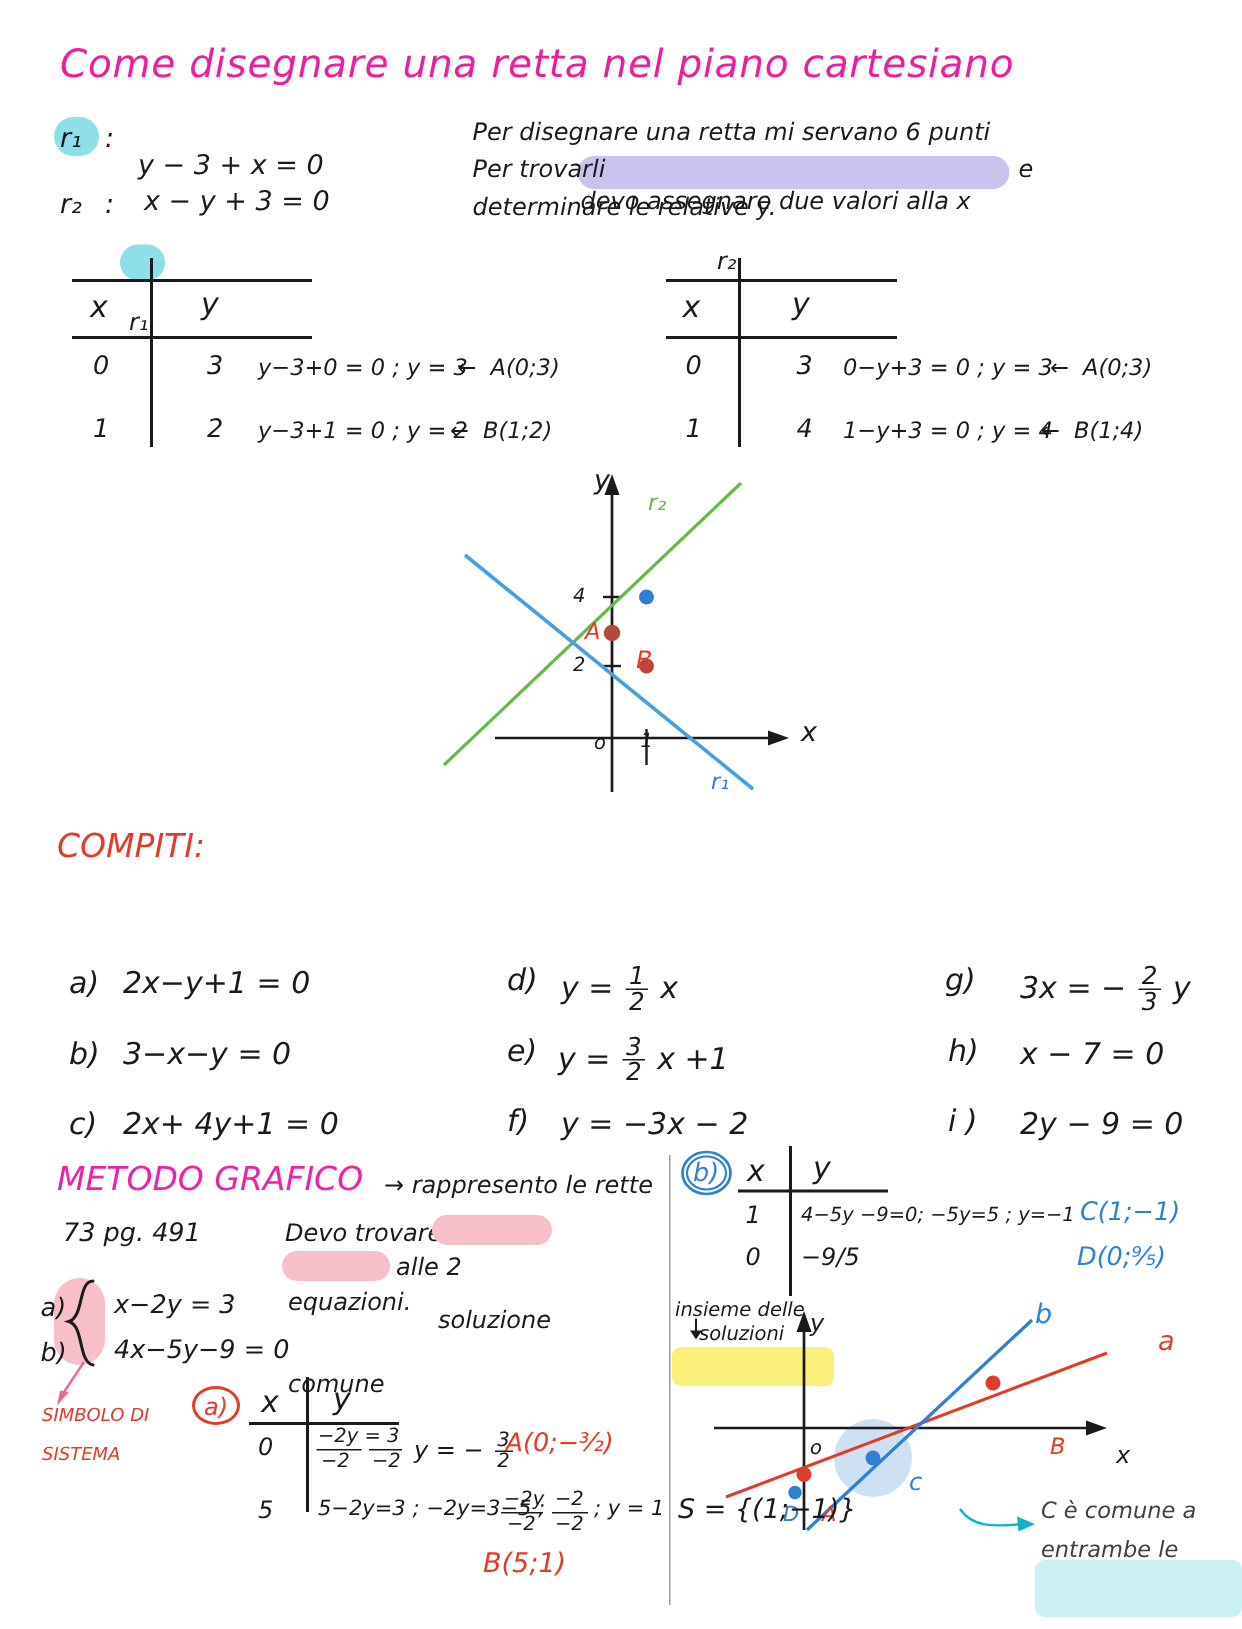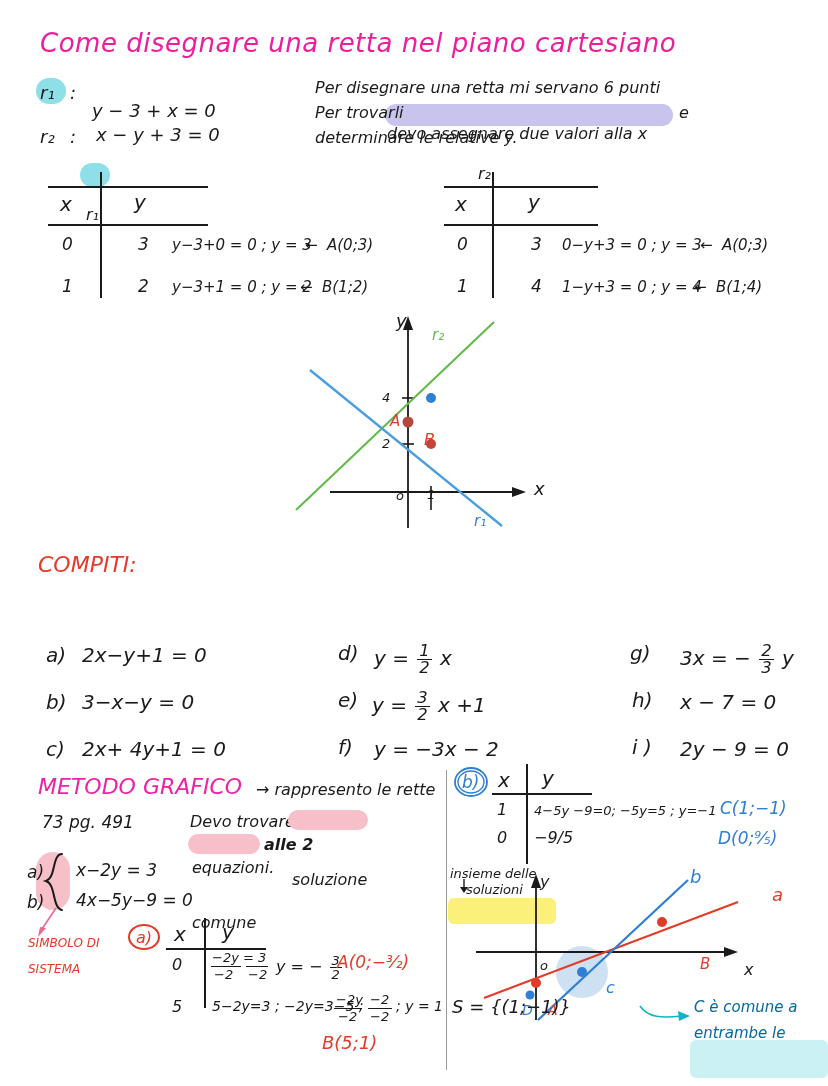--- a/index.html
+++ b/index.html
@@ -15,21 +15,21 @@
   .page { position:absolute; inset:0; }
   .abs { position:absolute; white-space:nowrap; }
 
   
   .hw      { font-family:"DejaVu Sans", sans-serif; font-style: italic; }
   .hw-blk  { color:#1a1a1a; }
   .pink    { color:#ec1e9b; }
   .magenta { color:#ee22a6; }
   .red     { color:#e23b29; }
   .blue    { color:#2f7fd4; }
-  .cyan    { color:#0369a1; }
+  .cyan    { color:#404040; }
   .green   { color:#63ba4a; }
 
   .t12 { font-size:12px; }
   .t13 { font-size:13px; }
   .t14 { font-size:14px; }
   .t15 { font-size:15px; }
   .t16 { font-size:16px; }
   .t17 { font-size:17px; }
   .t18 { font-size:18px; }
   .t20 { font-size:20px; }
@@ -217,21 +217,21 @@
   <div class="abs hw hw-blk t16" style="left:256px; top:780px;">→ rappresento le rette</div>
 
   <div class="abs hw hw-blk t17" style="left:42px; top:812px;">73 pg. 491</div>
 
   <div class="abs hw hw-blk t16" style="left:190px; top:812px;">Devo trovare la</div>
   <div class="hl hl-pink" style="left:288px; top:810px; width:80px; height:20px;"></div>
   <div class="abs hw hw-blk t16 onTop" style="left:292px; top:811px;">soluzione</div>
 
   <div class="hl hl-pink" style="left:188px; top:834px; width:72px; height:20px;"></div>
   <div class="abs hw hw-blk t16 onTop" style="left:192px; top:835px;">comune</div>
-  <div class="abs hw hw-blk t16" style="left:264px; top:835px;font-weight:bold;">alle 2</div>
+  <div class="abs hw hw-blk t16" style="left:264px; top:835px;">alle 2</div>
   <div class="abs hw hw-blk t16" style="left:192px; top:858px;">equazioni.</div>
 
   <div class="hl hl-pink" style="left:36px; top:852px; width:34px; height:58px; border-radius:18px;"></div>
   <svg style="left:36px; top:850px; width:40px; height:64px;" viewBox="0 0 40 64">
     <path d="M26 4 C16 4 20 28 10 31 C20 34 16 58 26 60" fill="none" stroke="#1a1a1a" stroke-width="2" stroke-linecap="round"></path>
   </svg>
   <div class="abs hw hw-blk t17" style="left:27px; top:862px;">a)</div>
   <div class="abs hw hw-blk t17" style="left:27px; top:892px;">b)</div>
   <div class="abs hw hw-blk t17" style="left:76px; top:860px;">x−2y = 3</div>
   <div class="abs hw hw-blk t17" style="left:76px; top:890px;">4x−5y−9 = 0</div>

